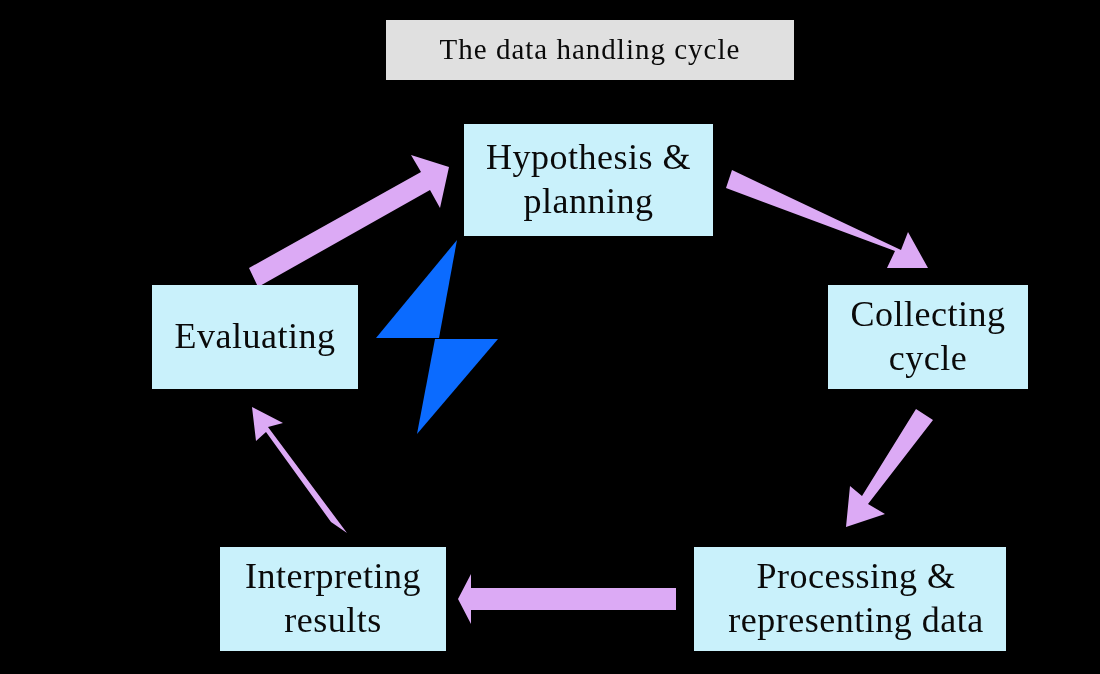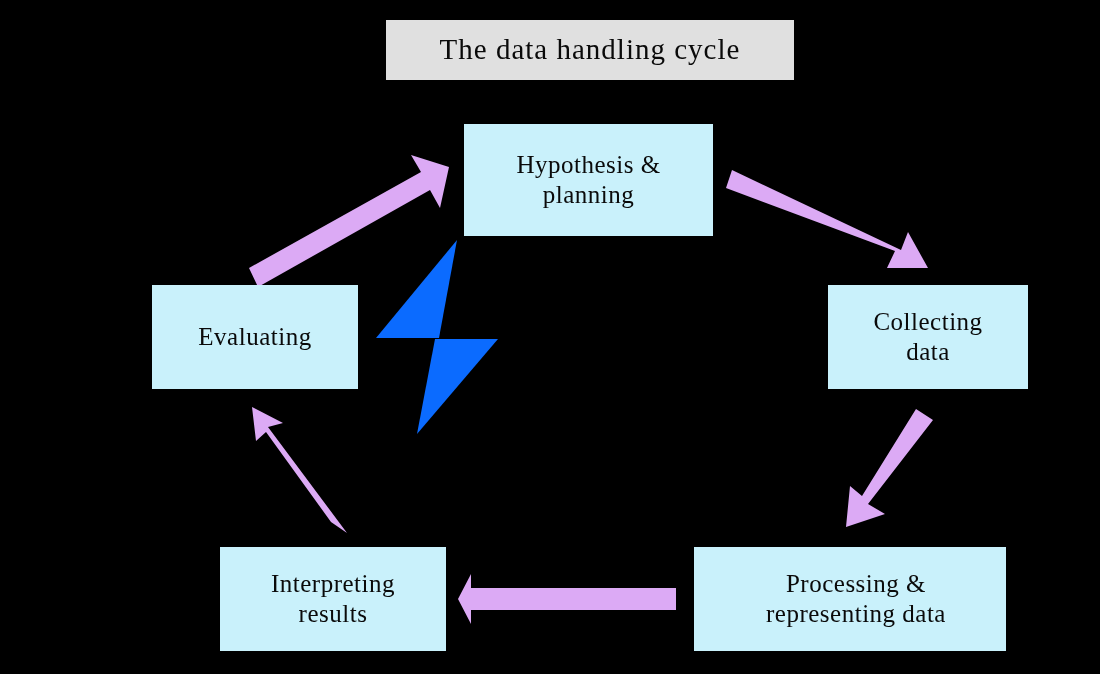--- a/index.html
+++ b/index.html
@@ -28,21 +28,21 @@
     white-space: pre-line;
     letter-spacing: 0.5px;
   }
   .title-box {
     background: #e0e0e0;
     font-size: 29px;
     letter-spacing: 1px;
   }
   .stage-box {
     background: #c9f1fb;
-    font-size: 25px;
+    font-size: 36px;
   }
   #hypothesis { left: 424px; top: 124px; width: 249px; height: 112px; }
   #collecting  { left: 788px; top: 285px; width: 200px; height: 104px; }
   #processing  { left: 654px; top: 547px; width: 312px; height: 104px; padding-left: 12px; }
   #interpreting{ left: 180px; top: 547px; width: 226px; height: 104px; }
   #evaluating  { left: 112px; top: 285px; width: 206px; height: 104px; }
   #title       { left: 346px; top: 20px;  width: 408px; height: 60px; }
 
   .svg-layer {
     position: absolute;
@@ -75,21 +75,21 @@
       <polygon fill="#0b6bff" points="458,339 377,434 395,339"></polygon>
     </g>
   </svg>
 
   <div class="node title-box" id="title">The data handling cycle</div>
 
   <div class="node stage-box" id="hypothesis">Hypothesis &amp;
 planning</div>
 
   <div class="node stage-box" id="collecting">Collecting
-data</div>
+cycle</div>
 
   <div class="node stage-box" id="processing">Processing &amp;
 representing data</div>
 
   <div class="node stage-box" id="evaluating">Evaluating</div>
 
   <div class="node stage-box" id="interpreting">Interpreting
 results</div>
 
 </div>

